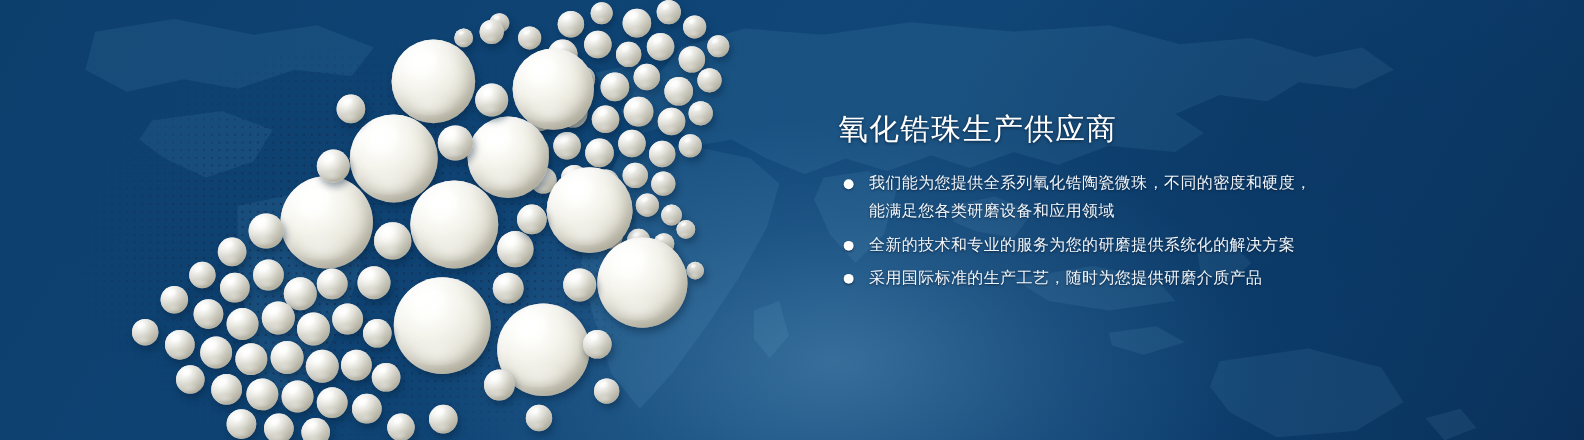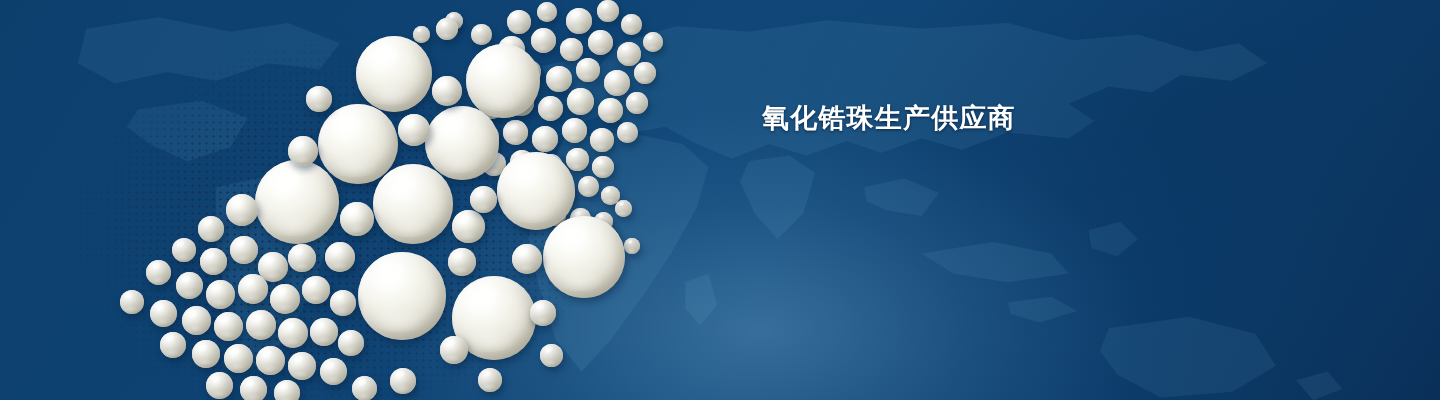--- a/index.html
+++ b/index.html
@@ -52,21 +52,21 @@
   .bead::before {
     content:""; position:absolute;
     left:14%; bottom:9%; width:62%; height:28%;
     border-radius:50%;
     background:radial-gradient(ellipse at 50% 60%, rgba(255,255,255,0.30) 0%, rgba(255,255,255,0) 72%);
   }
   
   #copy { position:absolute; left:762px; top:98px; width:470px; }
   #title {
     font-size:27px; line-height:40px; color:#ffffff;
-    letter-spacing:1.2px; font-weight:700;
+    letter-spacing:1.2px; font-weight:400;
     text-shadow:0 1px 3px rgba(3,22,44,0.75);
     white-space:nowrap;
   }
   #bullets { margin-top:17px; }
   .bullet { position:relative; padding-left:28px; margin-bottom:6px; }
   .bullet:last-child { margin-bottom:0; }
   .dot {
     position:absolute; left:5px; top:8px;
     width:9px; height:9px; border-radius:50%;
     background:#ffffff;
@@ -238,15 +238,34 @@
     <div class="bead" style="left:274px;top:380px;width:26px;height:26px;"></div>
     <div class="bead" style="left:352px;top:376px;width:25px;height:25px;"></div>
     <div class="bead" style="left:390px;top:368px;width:26px;height:26px;"></div>
     <div class="bead" style="left:478px;top:368px;width:24px;height:24px;"></div>
     <div class="bead" style="left:540px;top:344px;width:23px;height:23px;"></div>
   </div>
 
   <div id="copy">
     <div id="title">氧化锆珠生产供应商</div>
 
+    <div id="bullets">
+
+      <div class="bullet">
+        <span class="dot"></span>
+        <div class="btext two">我们能为您提供全系列氧化锆陶瓷微珠，不同的密度和硬度，</div>
+        <div class="btext two">能满足您各类研磨设备和应用领域</div>
+      </div>
+
+      <div class="bullet">
+        <span class="dot"></span>
+        <div class="btext">全新的技术和专业的服务为您的研磨提供系统化的解决方案</div>
+      </div>
+
+      <div class="bullet">
+        <span class="dot"></span>
+        <div class="btext">采用国际标准的生产工艺，随时为您提供研磨介质产品</div>
+      </div>
+
+    </div>
   </div>
 
 </div>
 
 </body></html>

